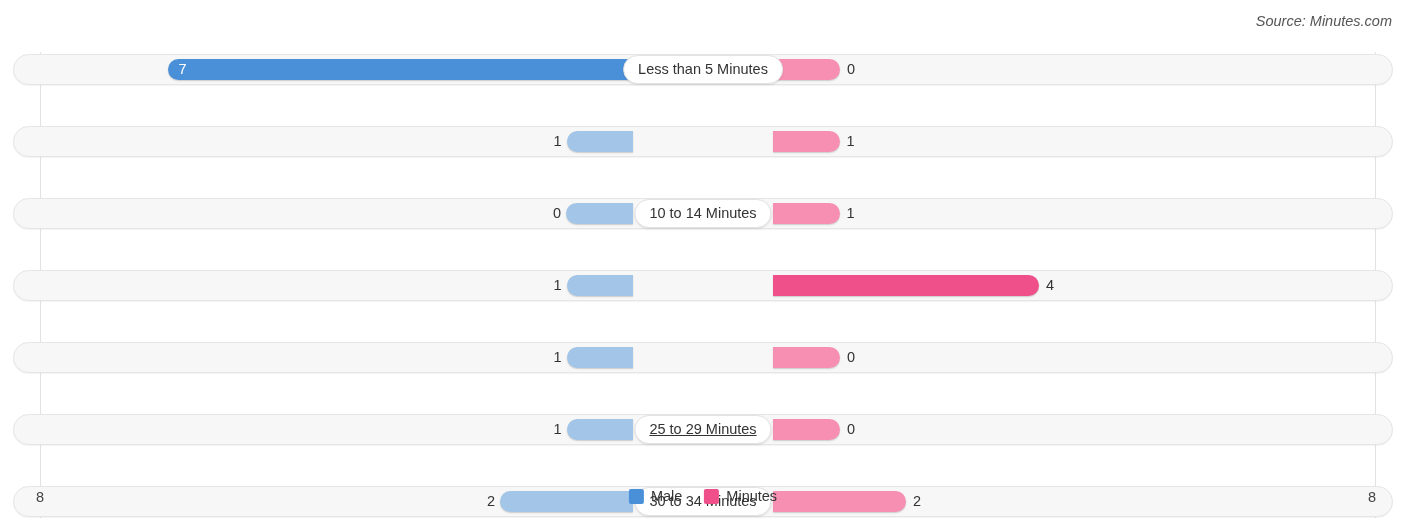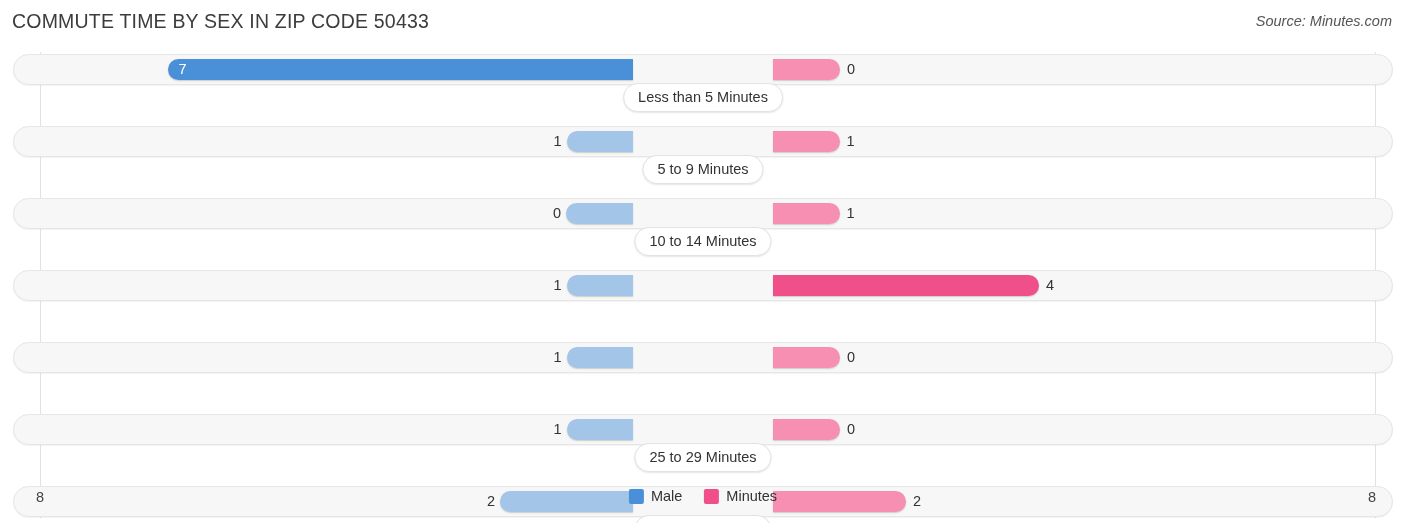--- a/index.html
+++ b/index.html
@@ -97,21 +97,20 @@
     padding: 0 14px;
     background: #ffffff;
     border: 1px solid #e3e3e3;
     border-radius: 15px;
     font-size: 14.5px;
     color: #333;
     white-space: nowrap;
     box-shadow: 0 1px 2px rgba(0,0,0,0.10);
     transform: translateX(-50%);
     text-align: center;
-    margin-top: 28px;
   }
 
   
   .footer {
     position: absolute;
     left: 0; right: 0; top: 486px; height: 37px;
   }
   .axis-lab {
     position: absolute;
     top: 3px;
@@ -140,42 +139,40 @@
   .swatch {
     width: 15px; height: 15px;
     border-radius: 2px;
     display: inline-block;
   }
 </style>
 </head>
 <body>
 
 <div class="header">
-  <div class="chart-title">COMMUTE TIME BY SEX IN ZIP CODE 50433</div>
   <div class="source">Source: Minutes.com</div>
 </div>
 
 <div class="plot" id="plot">
   <div class="gridline left"></div>
   <div class="gridline right"></div>
 <div class="row" style="top: 0px;">
       <div class="track"></div>
       <div class="bar male" style="left: 157.5px; width: 465.5px; background: rgb(74, 144, 217);"></div>
       <div class="val inside" style="left: 168.5px;">7</div>
       <div class="bar female" style="left: 763px; width: 67px; background: rgb(247, 143, 179);"></div>
       <div class="val" style="left: 837px;">0</div>
       <div class="cat-pill" style="left: 693px;">Less than 5 Minutes</div>
     </div>
     <div class="row" style="top: 36px;">
       <div class="track"></div>
       <div class="bar male" style="left: 556.5px; width: 66.5px; background: rgb(163, 198, 232);"></div>
       <div class="val" style="left: 537.5px; width: 14px; text-align: right;">1</div>
       <div class="bar female" style="left: 763px; width: 66.5px; background: rgb(247, 143, 179);"></div>
       <div class="val" style="left: 836.5px;">1</div>
-      <div class="cat-pill" style="left: 693px;">5 to 9 Minutes</div>
     </div>
     <div class="row" style="top: 72px;">
       <div class="track"></div>
       <div class="bar male" style="left: 556px; width: 67px; background: rgb(163, 198, 232);"></div>
       <div class="val" style="left: 537px; width: 14px; text-align: right;">0</div>
       <div class="bar female" style="left: 763px; width: 66.5px; background: rgb(247, 143, 179);"></div>
       <div class="val" style="left: 836.5px;">1</div>
       <div class="cat-pill" style="left: 693px;">10 to 14 Minutes</div>
     </div>
     <div class="row" style="top: 108px;">
@@ -191,21 +188,21 @@
       <div class="val" style="left: 537.5px; width: 14px; text-align: right;">1</div>
       <div class="bar female" style="left: 763px; width: 67px; background: rgb(247, 143, 179);"></div>
       <div class="val" style="left: 837px;">0</div>
     </div>
     <div class="row" style="top: 180px;">
       <div class="track"></div>
       <div class="bar male" style="left: 556.5px; width: 66.5px; background: rgb(163, 198, 232);"></div>
       <div class="val" style="left: 537.5px; width: 14px; text-align: right;">1</div>
       <div class="bar female" style="left: 763px; width: 67px; background: rgb(247, 143, 179);"></div>
       <div class="val" style="left: 837px;">0</div>
-      <div class="cat-pill" style="left: 693px;">25 to 29 Minutes</div>
+      <div class="cat-pill" style="left: 693px; text-decoration: underline;">25 to 29 Minutes</div>
     </div>
     <div class="row" style="top: 216px;">
       <div class="track"></div>
       <div class="bar male" style="left: 490px; width: 133px; background: rgb(163, 198, 232);"></div>
       <div class="val" style="left: 471px; width: 14px; text-align: right;">2</div>
       <div class="bar female" style="left: 763px; width: 133px; background: rgb(247, 143, 179);"></div>
       <div class="val" style="left: 903px;">2</div>
       <div class="cat-pill" style="left: 693px;">30 to 34 Minutes</div>
     </div>
   </div>

